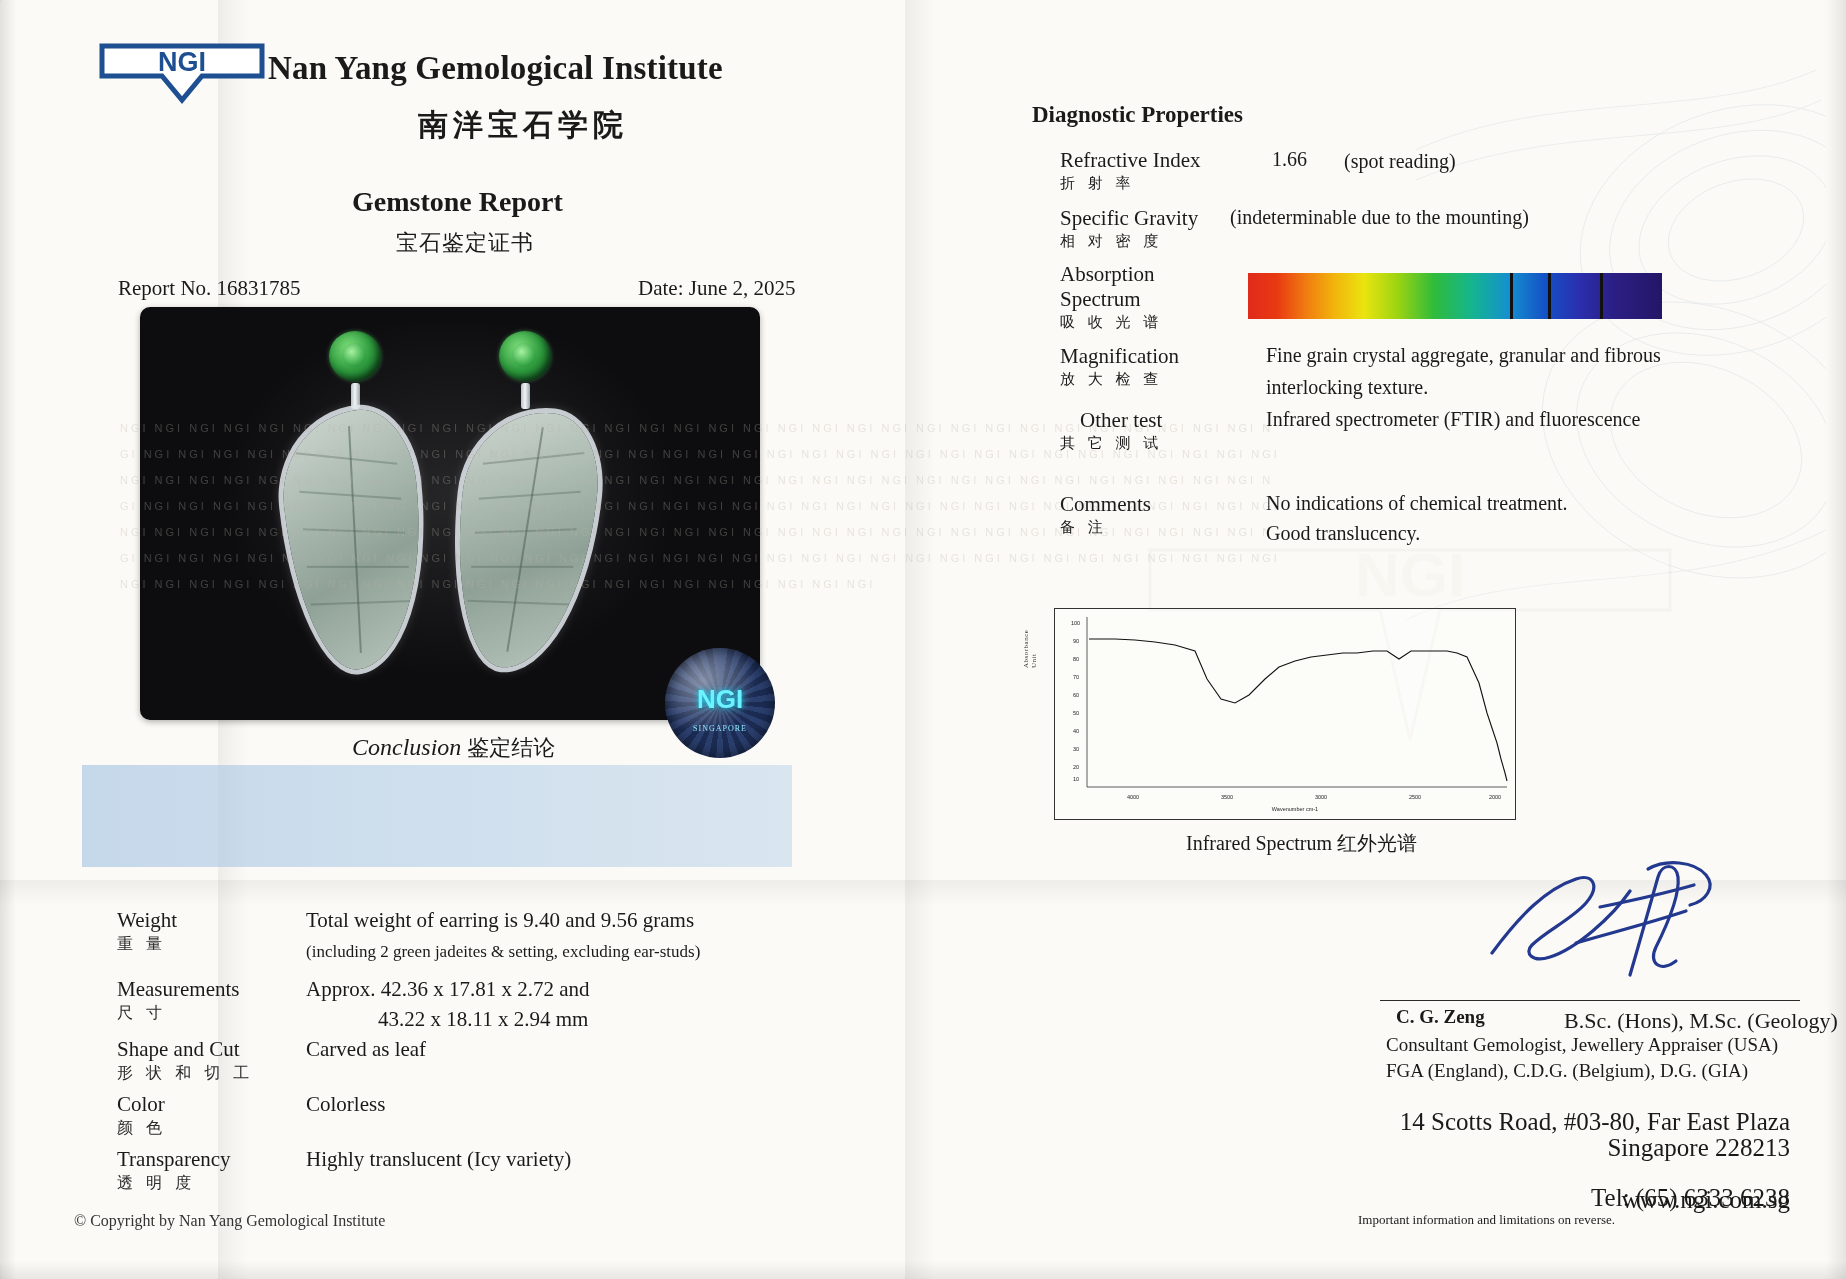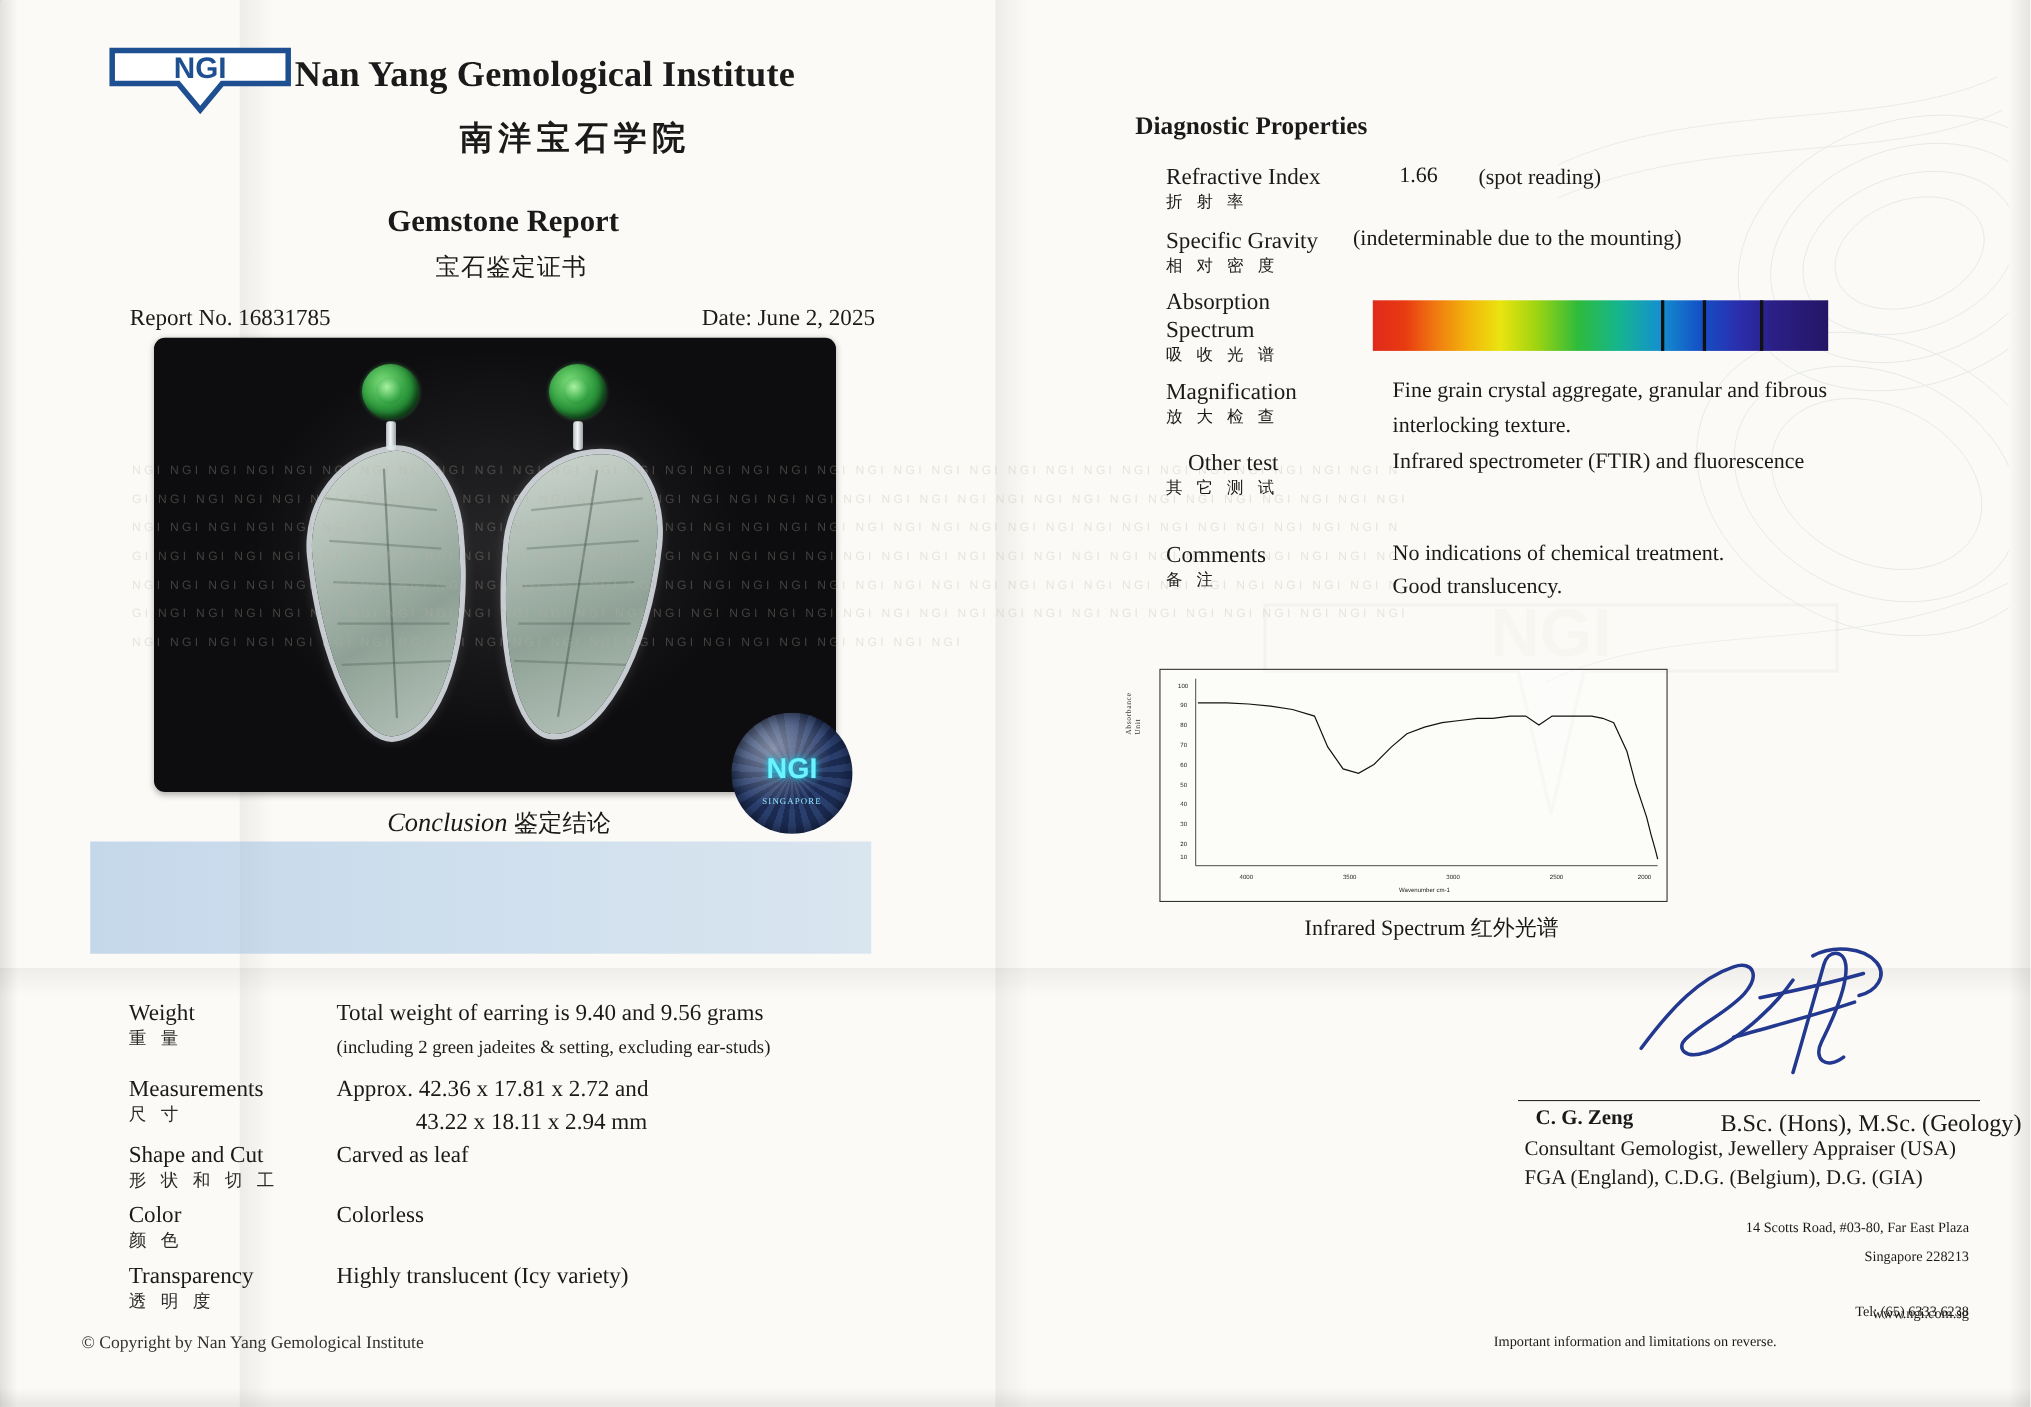--- a/index.html
+++ b/index.html
@@ -263,21 +263,21 @@
   
   .sig {
     position: absolute; left: 1480px; top: 855px;
     width: 260px; height: 130px;
   }
   .sig-rule {
     position: absolute; left: 1380px; top: 1000px;
     width: 420px; height: 0; border-top: 1px solid #2a2a2a;
   }
   .sig-line { position: absolute; font-size: 19px; }
-  .addr { position: absolute; right: 56px; font-size: 13px; text-align: right; }
+  .addr { position: absolute; right: 56px; font-size: 25px; text-align: right; }
 
   .footer-left {
     position: absolute; left: 74px; top: 1212px;
     font-size: 16px; color: #333;
   }
   .footer-mid {
     position: absolute; left: 1004px; top: 1190px;
     font-size: 14px; line-height: 17px; color: #222;
   }
   .footer-right {

